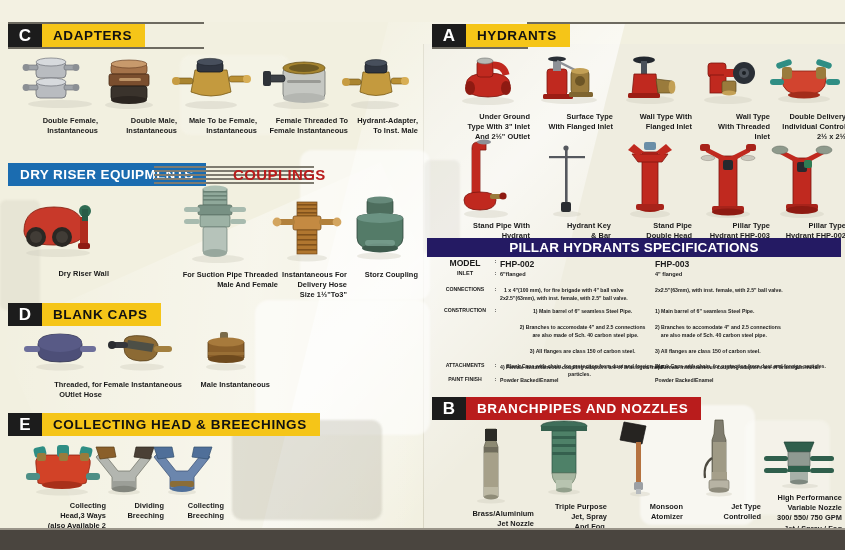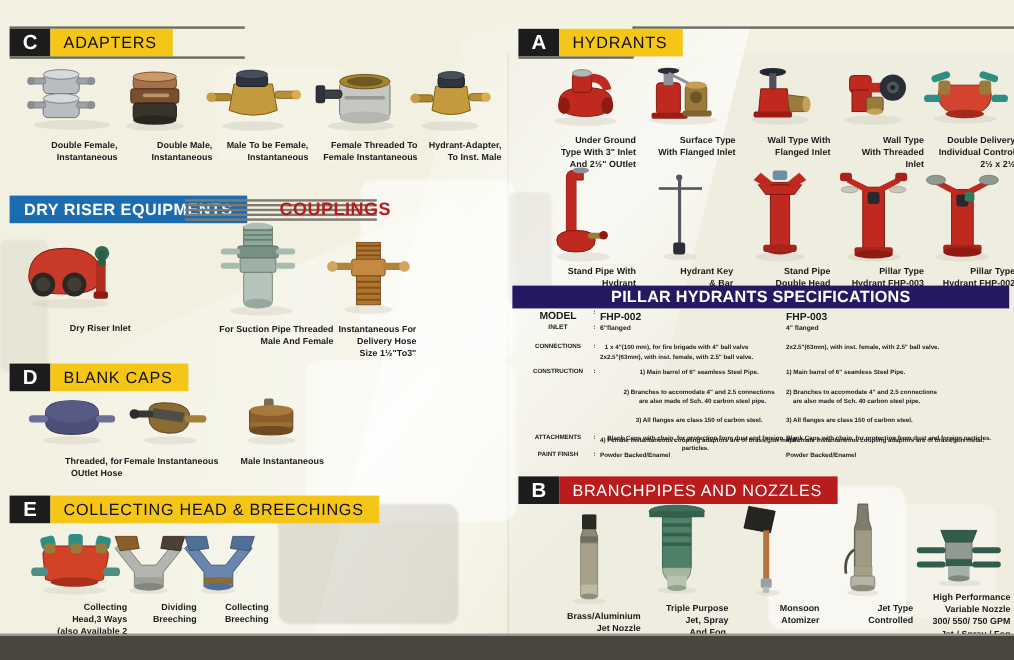--- a/index.html
+++ b/index.html
@@ -41,21 +41,21 @@
   .bottom-bar-inner { position:absolute; left:0; bottom:20px; width:845px; height:2px; background:#9a958a; }
 
   
   .sec-head { position:absolute; display:flex; align-items:stretch; height:23px; }
   .sec-letter {
     width:34px; background:#1c1c1c; color:#fff;
     font-weight:bold; font-size:17px; display:flex;
     align-items:center; justify-content:center; letter-spacing:0;
   }
   .sec-label {
-    background:#f5c518; color:#111; font-weight:normal;
+    background:#f5c518; color:#111; font-weight:bold;
     font-size:13.5px; letter-spacing:.6px;
     display:flex; align-items:center; padding:0 13px 0 11px;
     white-space:nowrap;
   }
   .sec-label.blue { background:#b91c1c; color:#ffffff; }
   .sec-rule { position:absolute; height:2px; background:#6d6a60; }
 
   .band-blue {
     position:absolute; height:23px; background:#1b6cb0; color:#fff;
     font-weight:bold; font-size:13.5px; letter-spacing:.4px;
@@ -513,21 +513,21 @@
         <ellipse cx="48" cy="42" rx="10" ry="10" fill="#2b2824"></ellipse>
         <ellipse cx="22" cy="42" rx="6" ry="6" fill="#413c36"></ellipse>
         <ellipse cx="48" cy="42" rx="6" ry="6" fill="#413c36"></ellipse>
         <rect x="66" y="22" width="8" height="30" fill="#b02c1e"></rect>
         <rect x="64" y="48" width="12" height="6" rx="2" fill="#8e1a12"></rect>
         <circle cx="71" cy="16" r="6" fill="#2f6b52"></circle>
         <rect x="68" y="14" width="6" height="12" fill="#2a5c47"></rect>
       </svg>
     </div>
     <div class="cap" style="margin-top:12px;">
-      <div>Dry Riser Inlet</div>
+      <div>Dry Riser Wall</div>
     </div>
   </div>
 
   <div class="prod" style="left:160px;top:185px;width:118px;">
     <div class="art">
       <svg width="118" height="78" viewBox="0 0 118 78">
         <ellipse cx="58" cy="74" rx="26" ry="4" fill="#cfcdbe" opacity=".4"></ellipse>
         <rect x="43" y="4" width="24" height="16" fill="#8fa89a" stroke="#5d7367" stroke-width=".7"></rect>
         <ellipse cx="55" cy="4" rx="12" ry="3.4" fill="#adc0b3"></ellipse>
         <rect x="43" y="6" width="24" height="1.6" fill="#6a8275"></rect>
@@ -569,20 +569,36 @@
         <rect x="30" y="49" width="20" height="1.6" fill="#80511c"></rect>
       </svg>
     </div>
     <div class="cap" style="margin-top:8px;">
       <div>Instantaneous For</div>
       <div>Delivery Hose</div>
       <div>Size 1½"To3"</div>
     </div>
   </div>
 
+  <div class="prod" style="left:343px;top:198px;width:75px;">
+    <div class="art">
+      <svg width="75" height="62" viewBox="0 0 75 62">
+        <ellipse cx="36" cy="58" rx="22" ry="3.6" fill="#cfcdbe" opacity=".4"></ellipse>
+        <rect x="24" y="2" width="26" height="14" rx="2" fill="#4d6d5d" stroke="#31473c" stroke-width=".7"></rect>
+        <ellipse cx="37" cy="2" rx="13" ry="3.4" fill="#66897a"></ellipse>
+        <path d="M14 20 Q14 16 37 16 Q60 16 60 20 L60 40 Q60 52 37 52 Q14 52 14 40 Z" fill="#547b68" stroke="#31473c" stroke-width=".8"></path>
+        <ellipse cx="37" cy="20" rx="23" ry="5" fill="#6b9383"></ellipse>
+        <ellipse cx="37" cy="50" rx="18" ry="4.4" fill="#3e5b4d"></ellipse>
+        <rect x="22" y="42" width="30" height="6" rx="3" fill="#7ea394" opacity=".75"></rect>
+      </svg>
+    </div>
+    <div class="cap" style="margin-top:10px;">
+      <div>Storz Coupling</div>
+    </div>
+  </div>
 
   <div class="sec-head" style="left:8px;top:303px;">
     <div class="sec-letter">D</div>
     <div class="sec-label">BLANK CAPS</div>
   </div>
 
   <div class="prod" style="left:22px;top:330px;width:80px;">
     <div class="art">
       <svg width="80" height="40" viewBox="0 0 80 40">
         <ellipse cx="38" cy="37" rx="24" ry="3.4" fill="#cfcdbe" opacity=".4"></ellipse>

